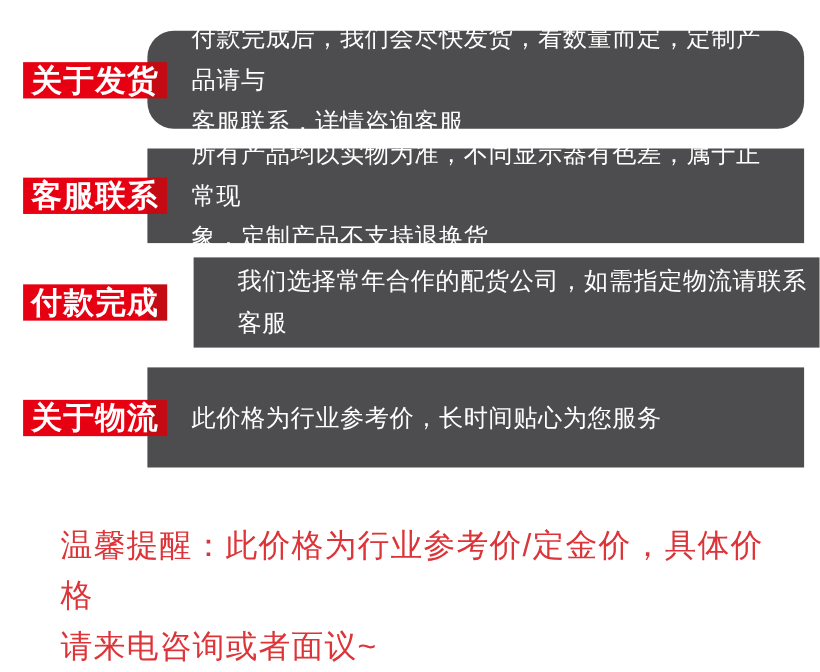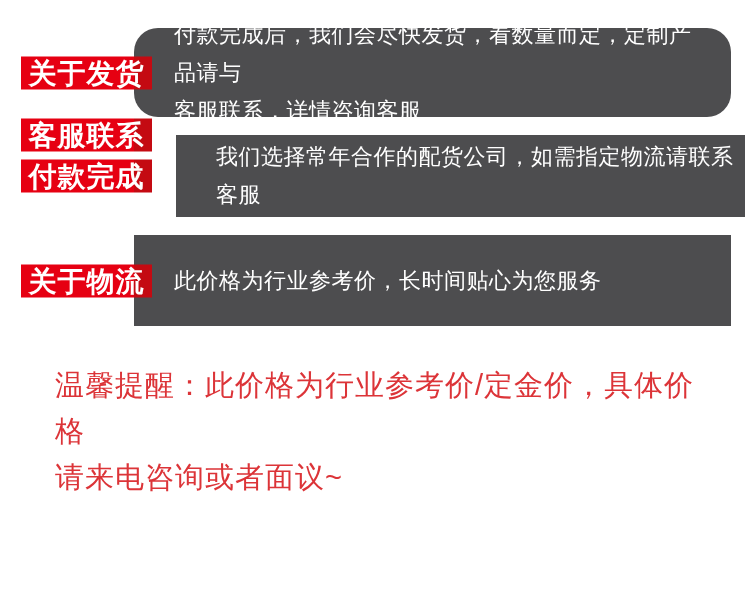--- a/index.html
+++ b/index.html
@@ -53,21 +53,21 @@
     font-weight: bold;
     letter-spacing: 1px;
     background: linear-gradient(90deg,
       #e60012 0,
       #e60012 calc(100% - 18px),
       #c40a12 calc(100% - 18px),
       #c40a12 100%);
   }
 
   .notice {
-    margin-top: 36px;
+    margin-top: 48px;
     padding-left: 55px;
     padding-right: 30px;
     color: #dc3438;
     font-size: 29px;
     line-height: 46px;
     letter-spacing: 1px;
     white-space: pre-line;
   }
 </style>
 </head>
@@ -77,20 +77,24 @@
 
   <div class="info-row row-1">
     <div class="content-box">
       <div class="content-text">付款完成后，我们会尽快发货，看数量而定，定制产品请与
 客服联系，详情咨询客服</div>
     </div>
     <div class="label-badge">关于发货</div>
   </div>
 
   <div class="info-row row-2">
+    <div class="content-box">
+      <div class="content-text">所有产品均以实物为准，不同显示器有色差，属于正常现
+象，定制产品不支持退换货</div>
+    </div>
     <div class="label-badge">客服联系</div>
   </div>
 
   <div class="info-row row-3">
     <div class="content-box">
       <div class="content-text">我们选择常年合作的配货公司，如需指定物流请联系客服</div>
     </div>
     <div class="label-badge">付款完成后</div>
   </div>
 

